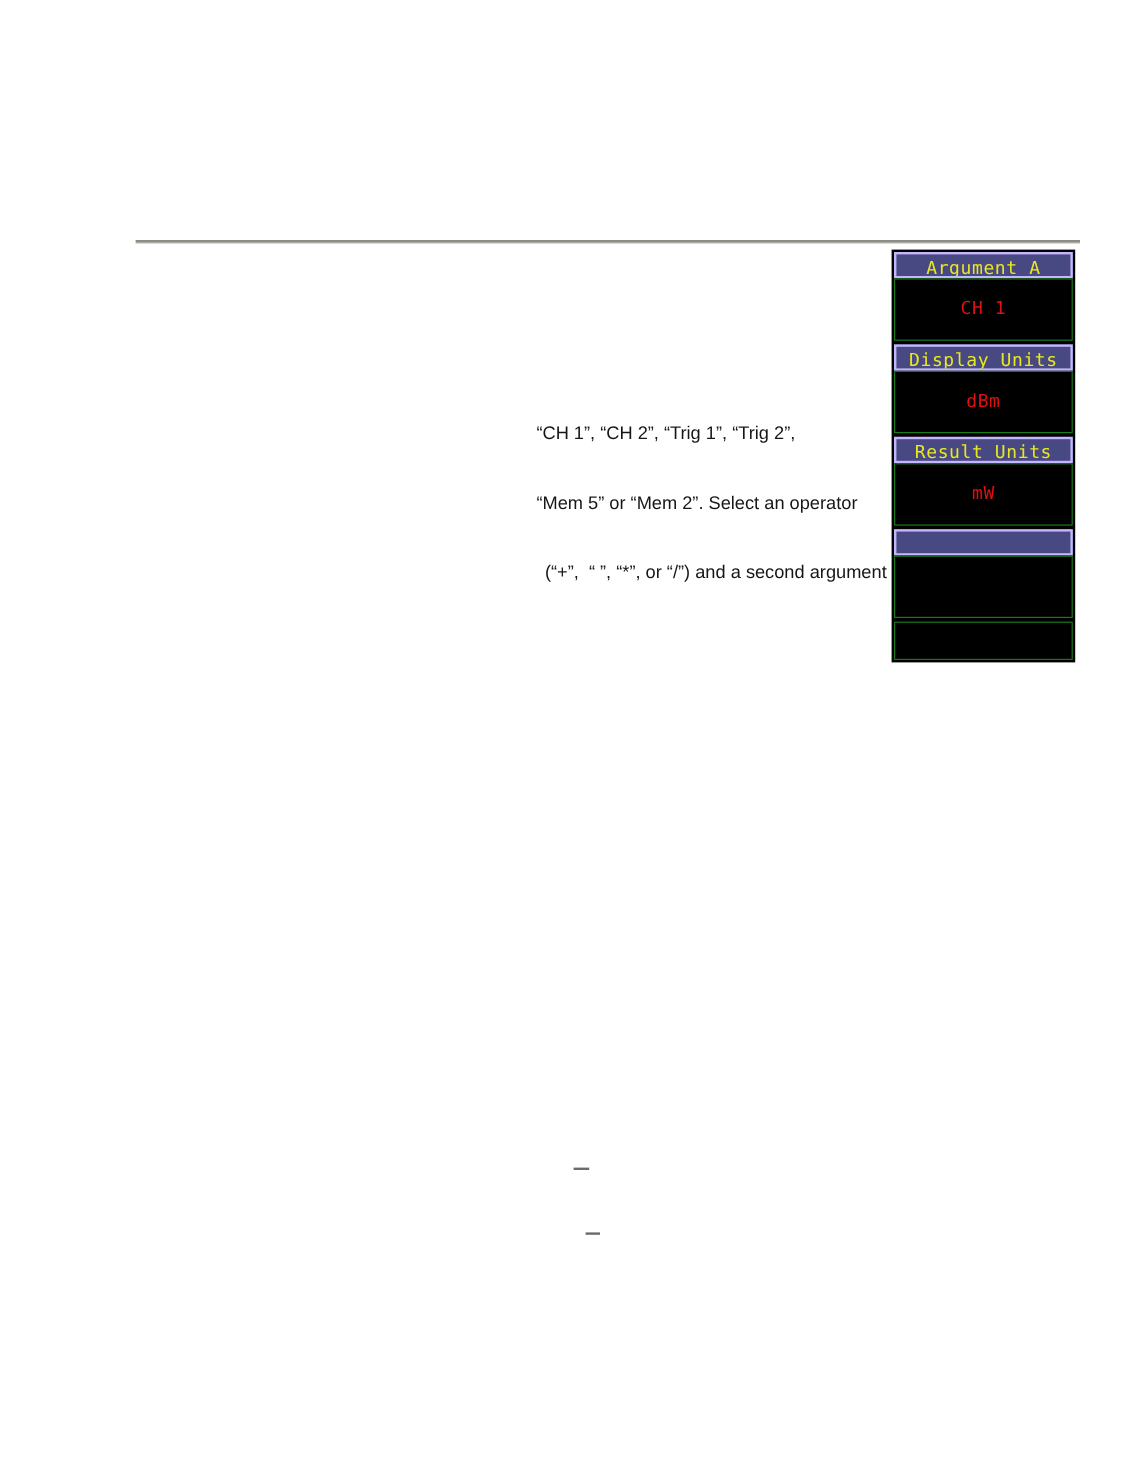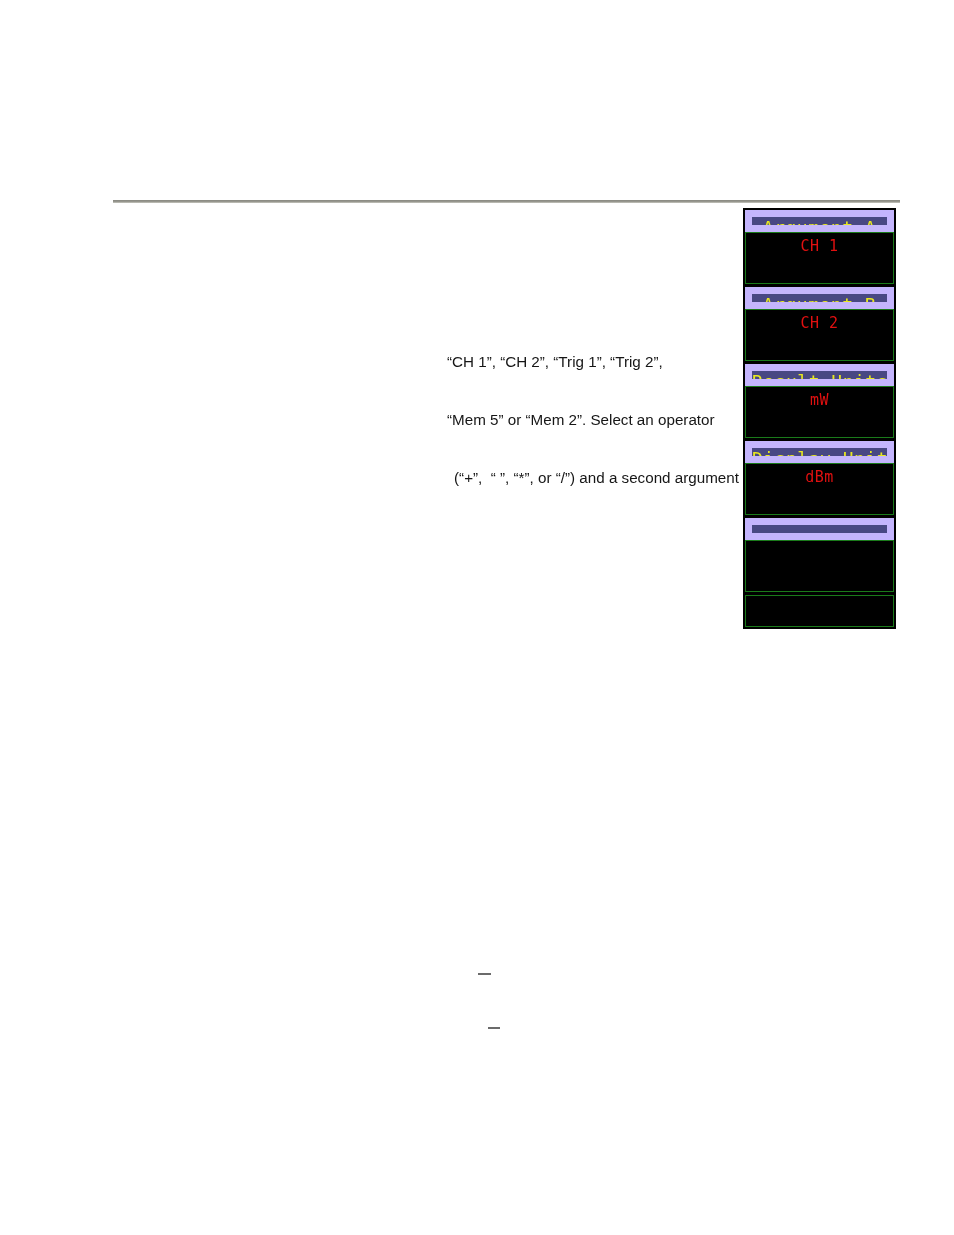--- a/index.html
+++ b/index.html
@@ -61,48 +61,48 @@
     box-sizing: border-box;
     font-family: "DejaVu Sans Mono", monospace;
   }
 
   .menu-group {
     margin-bottom: 3px;
   }
   .menu-group:last-child { margin-bottom: 0; }
 
   .menu-header {
-    border: 7px solid #c4b5fd;
+    border: 2px solid #c4b5fd;
     background: #484883;
     height: 22px;
     line-height: 22px;
     text-align: center;
     color: #e8e820;
-    font-size: 18px;
+    font-size: 15px;
     font-family: "DejaVu Sans Mono", monospace;
     letter-spacing: 0.5px;
     box-sizing: border-box;
     overflow: hidden;
     white-space: nowrap;
   }
   .menu-header.is-empty { color: transparent; }
 
   .menu-value {
     border: 1px solid #1a7a1a;
     background: #000000;
     height: 52px;
     text-align: center;
     color: #e01010;
     font-size: 15px;
     font-family: "DejaVu Sans Mono", monospace;
     letter-spacing: 0.5px;
     box-sizing: border-box;
     overflow: hidden;
     white-space: nowrap;
-    padding-top: 4px;
+    padding-top: 15px;
   }
   .menu-value.is-empty { color: transparent; }
 
   .menu-value.tall { height: 52px; }
   .menu-value.short { height: 32px; padding-top: 0; }
 </style>
 </head>
 <body>
 
 <div class="page-rule"></div>
@@ -117,33 +117,29 @@
 <div class="dash-mark dash-2"></div>
 
 <div class="softkey-menu">
 
   <div class="menu-group">
     <div class="menu-header">Argument A</div>
     <div class="menu-value tall">CH 1</div>
   </div>
 
 
+
   <div class="menu-group">
-    <div class="menu-header">Argument B</div>
-    <div class="menu-value tall">CH 2</div>
+    <div class="menu-header">Display Units</div>
+    <div class="menu-value tall">dBm</div>
   </div>
 
   <div class="menu-group">
     <div class="menu-header">Result Units</div>
     <div class="menu-value tall">mW</div>
-  </div>
-
-  <div class="menu-group">
-    <div class="menu-header">Display Units</div>
-    <div class="menu-value tall">dBm</div>
   </div>
 
   <div class="menu-group">
     <div class="menu-header is-empty"></div>
     <div class="menu-value tall is-empty"></div>
   </div>
 
   <div class="menu-group">
     <div class="menu-value short is-empty"></div>
   </div>

